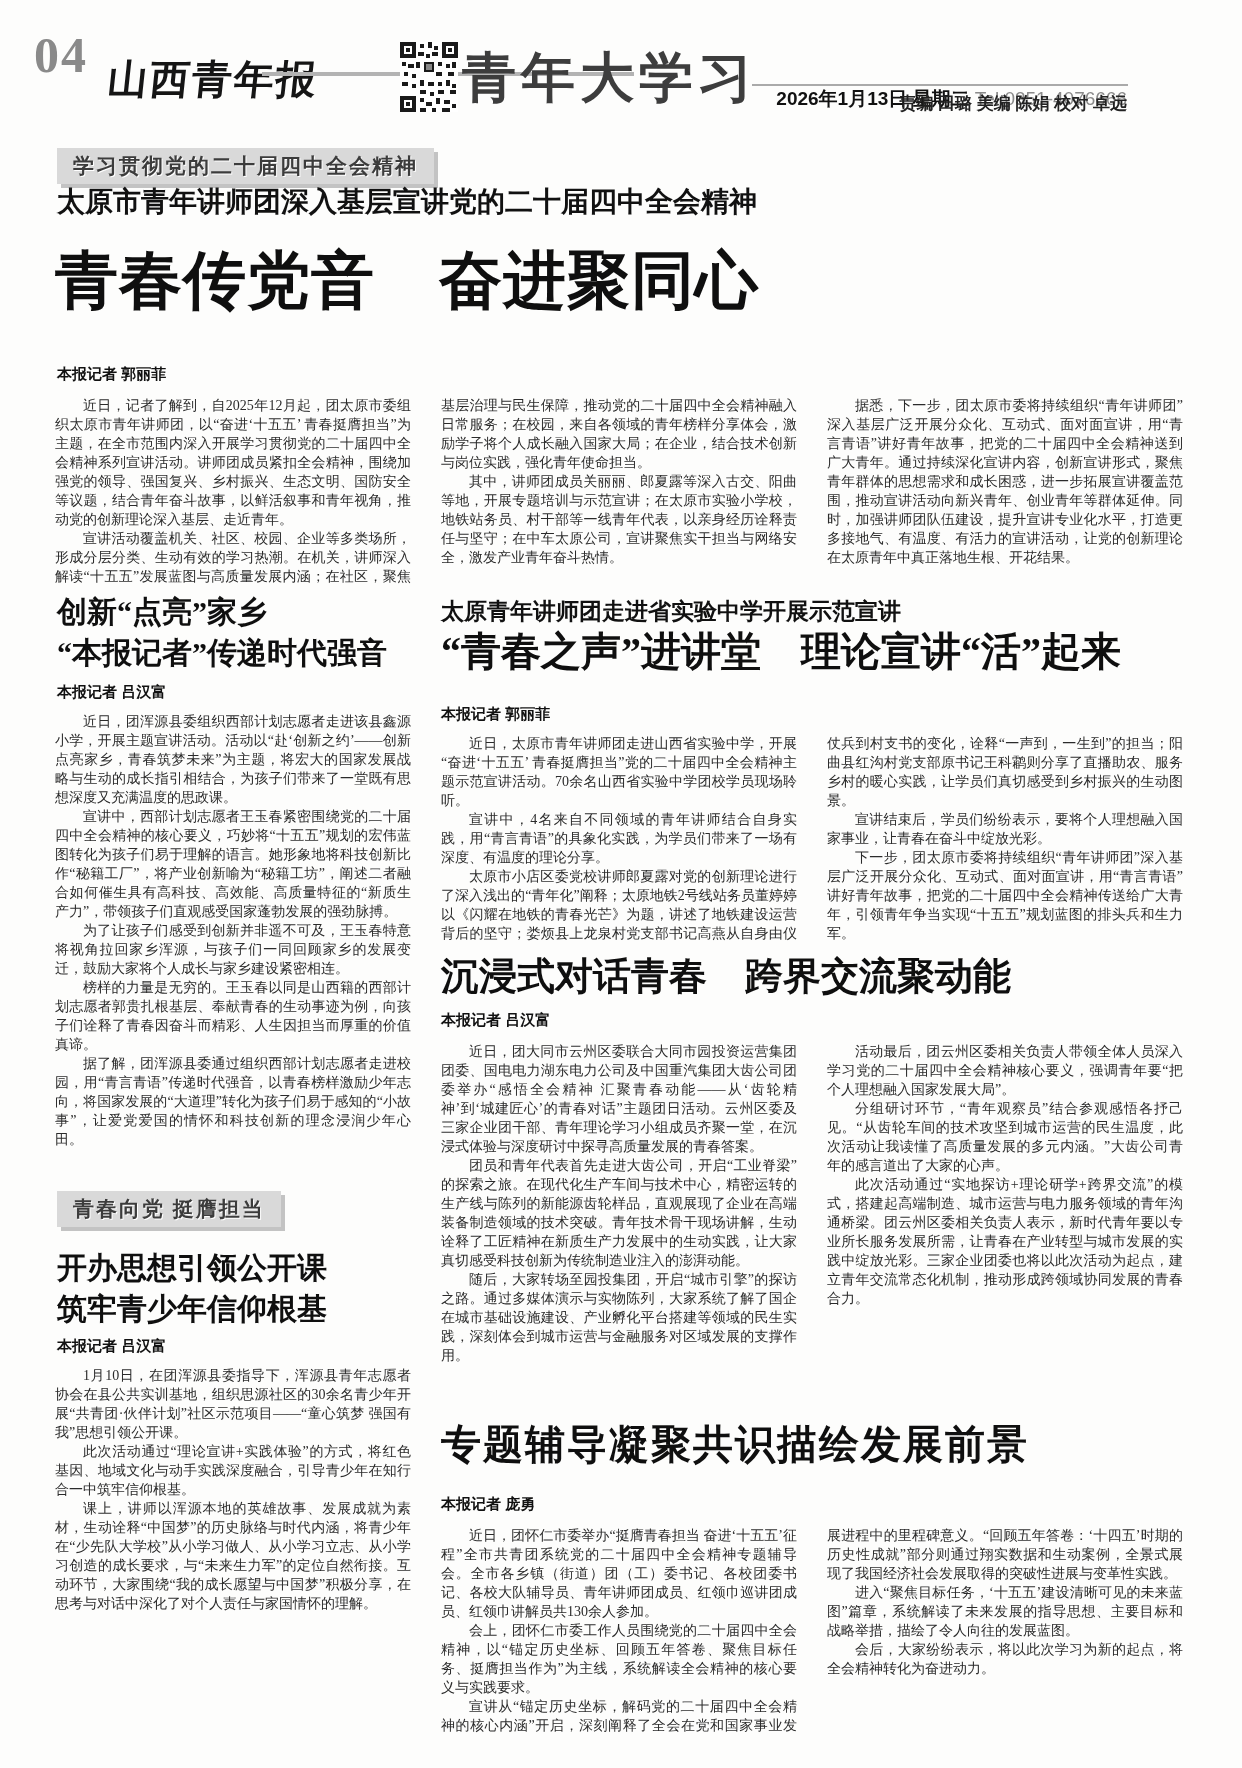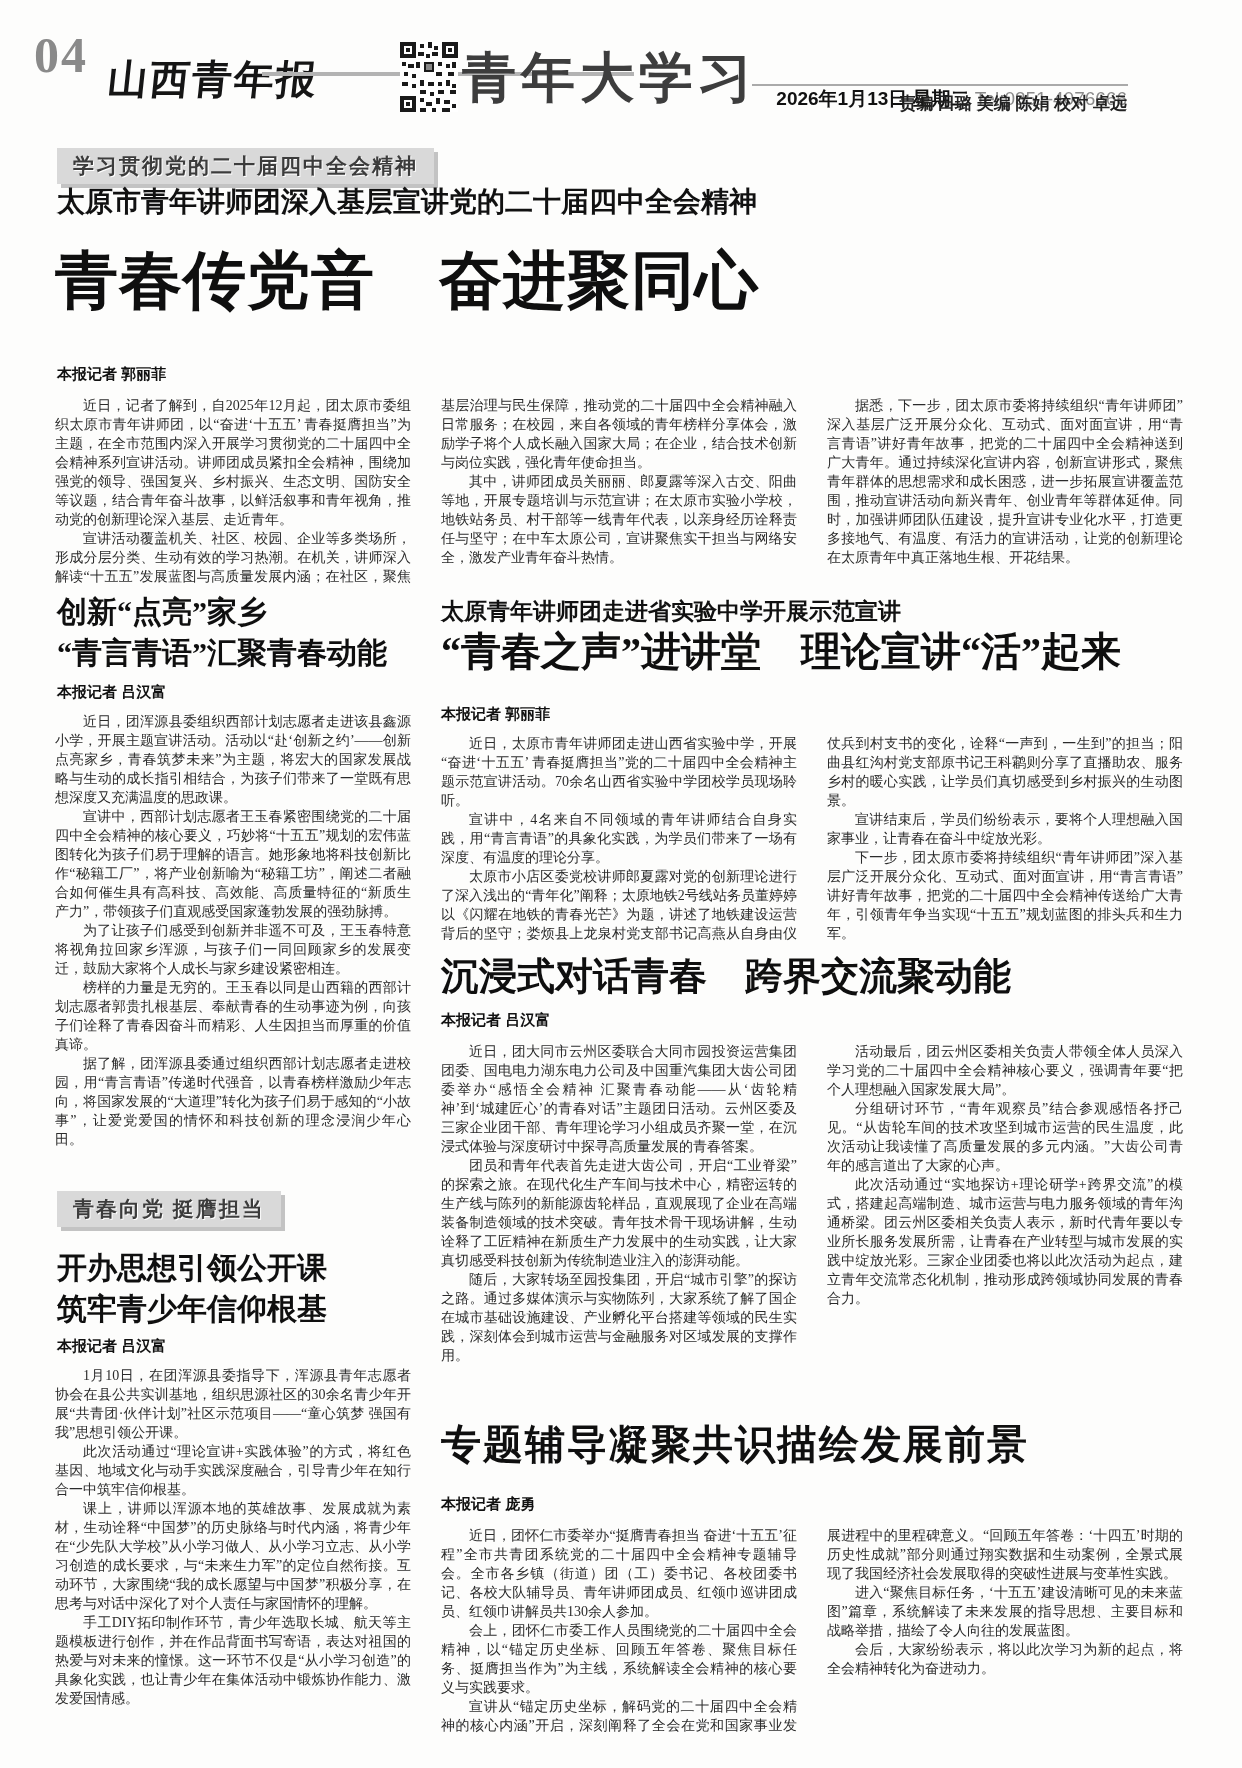--- a/index.html
+++ b/index.html
@@ -132,21 +132,21 @@
   <div class="abs byline by-lead">本报记者 郭丽菲</div>
   <div class="abs body cols3 lead-body">
       <p>近日，记者了解到，自2025年12月起，团太原市委组织太原市青年讲师团，以“奋进‘十五五’ 青春挺膺担当”为主题，在全市范围内深入开展学习贯彻党的二十届四中全会精神系列宣讲活动。讲师团成员紧扣全会精神，围绕加强党的领导、强国复兴、乡村振兴、生态文明、国防安全等议题，结合青年奋斗故事，以鲜活叙事和青年视角，推动党的创新理论深入基层、走近青年。</p>
       <p>宣讲活动覆盖机关、社区、校园、企业等多类场所，形成分层分类、生动有效的学习热潮。在机关，讲师深入解读“十五五”发展蓝图与高质量发展内涵；在社区，聚焦基层治理与民生保障，推动党的二十届四中全会精神融入日常服务；在校园，来自各领域的青年榜样分享体会，激励学子将个人成长融入国家大局；在企业，结合技术创新与岗位实践，强化青年使命担当。</p>
       <p>其中，讲师团成员关丽丽、郎夏露等深入古交、阳曲等地，开展专题培训与示范宣讲；在太原市实验小学校，地铁站务员、村干部等一线青年代表，以亲身经历诠释责任与坚守；在中车太原公司，宣讲聚焦实干担当与网络安全，激发产业青年奋斗热情。</p>
       <p>据悉，下一步，团太原市委将持续组织“青年讲师团”深入基层广泛开展分众化、互动式、面对面宣讲，用“青言青语”讲好青年故事，把党的二十届四中全会精神送到广大青年。通过持续深化宣讲内容，创新宣讲形式，聚焦青年群体的思想需求和成长困惑，进一步拓展宣讲覆盖范围，推动宣讲活动向新兴青年、创业青年等群体延伸。同时，加强讲师团队伍建设，提升宣讲专业化水平，打造更多接地气、有温度、有活力的宣讲活动，让党的创新理论在太原青年中真正落地生根、开花结果。</p>
     </div>
 
   <div class="abs headline headline-2line hl-left1">
     <div>创新“点亮”家乡</div>
-    <div>“青言青语”汇聚青春动能</div>
+    <div>“本报记者”传递时代强音</div>
   </div>
   <div class="abs byline by-left1">本报记者 吕汉富</div>
   <div class="abs body left1-body">
       <p>近日，团浑源县委组织西部计划志愿者走进该县鑫源小学，开展主题宣讲活动。活动以“赴‘创新之约’——创新点亮家乡，青春筑梦未来”为主题，将宏大的国家发展战略与生动的成长指引相结合，为孩子们带来了一堂既有思想深度又充满温度的思政课。</p>
       <p>宣讲中，西部计划志愿者王玉春紧密围绕党的二十届四中全会精神的核心要义，巧妙将“十五五”规划的宏伟蓝图转化为孩子们易于理解的语言。她形象地将科技创新比作“秘籍工厂”，将产业创新喻为“秘籍工坊”，阐述二者融合如何催生具有高科技、高效能、高质量特征的“新质生产力”，带领孩子们直观感受国家蓬勃发展的强劲脉搏。</p>
       <p>为了让孩子们感受到创新并非遥不可及，王玉春特意将视角拉回家乡浑源，与孩子们一同回顾家乡的发展变迁，鼓励大家将个人成长与家乡建设紧密相连。</p>
       <p>榜样的力量是无穷的。王玉春以同是山西籍的西部计划志愿者郭贵扎根基层、奉献青春的生动事迹为例，向孩子们诠释了青春因奋斗而精彩、人生因担当而厚重的价值真谛。</p>
       <p>据了解，团浑源县委通过组织西部计划志愿者走进校园，用“青言青语”传递时代强音，以青春榜样激励少年志向，将国家发展的“大道理”转化为孩子们易于感知的“小故事”，让爱党爱国的情怀和科技创新的理念浸润少年心田。</p>
     </div>
 
@@ -154,21 +154,20 @@
 
   <div class="abs headline headline-2line hl-left2">
     <div>开办思想引领公开课</div>
     <div>筑牢青少年信仰根基</div>
   </div>
   <div class="abs byline by-left2">本报记者 吕汉富</div>
   <div class="abs body left2-body">
       <p>1月10日，在团浑源县委指导下，浑源县青年志愿者协会在县公共实训基地，组织思源社区的30余名青少年开展“共青团·伙伴计划”社区示范项目——“童心筑梦 强国有我”思想引领公开课。</p>
       <p>此次活动通过“理论宣讲+实践体验”的方式，将红色基因、地域文化与动手实践深度融合，引导青少年在知行合一中筑牢信仰根基。</p>
       <p>课上，讲师以浑源本地的英雄故事、发展成就为素材，生动诠释“中国梦”的历史脉络与时代内涵，将青少年在“少先队大学校”从小学习做人、从小学习立志、从小学习创造的成长要求，与“未来生力军”的定位自然衔接。互动环节，大家围绕“我的成长愿望与中国梦”积极分享，在思考与对话中深化了对个人责任与家国情怀的理解。</p>
-      <p>手工DIY拓印制作环节，青少年选取长城、航天等主题模板进行创作，并在作品背面书写寄语，表达对祖国的热爱与对未来的憧憬。这一环节不仅是“从小学习创造”的具象化实践，也让青少年在集体活动中锻炼协作能力、激发爱国情感。</p>
     </div>
 
   <div class="abs kicker kicker-mid">太原青年讲师团走进省实验中学开展示范宣讲</div>
   <div class="abs headline headline-mid">“青春之声”进讲堂　理论宣讲“活”起来</div>
   <div class="abs byline by-mid">本报记者 郭丽菲</div>
   <div class="abs body cols2 mid-body">
       <p>近日，太原市青年讲师团走进山西省实验中学，开展“奋进‘十五五’ 青春挺膺担当”党的二十届四中全会精神主题示范宣讲活动。70余名山西省实验中学团校学员现场聆听。</p>
       <p>宣讲中，4名来自不同领域的青年讲师结合自身实践，用“青言青语”的具象化实践，为学员们带来了一场有深度、有温度的理论分享。</p>
       <p>太原市小店区委党校讲师郎夏露对党的创新理论进行了深入浅出的“青年化”阐释；太原地铁2号线站务员董婷婷以《闪耀在地铁的青春光芒》为题，讲述了地铁建设运营背后的坚守；娄烦县上龙泉村党支部书记高燕从自身由仪仗兵到村支书的变化，诠释“一声到，一生到”的担当；阳曲县红沟村党支部原书记王科鹴则分享了直播助农、服务乡村的暖心实践，让学员们真切感受到乡村振兴的生动图景。</p>
       <p>宣讲结束后，学员们纷纷表示，要将个人理想融入国家事业，让青春在奋斗中绽放光彩。</p>

